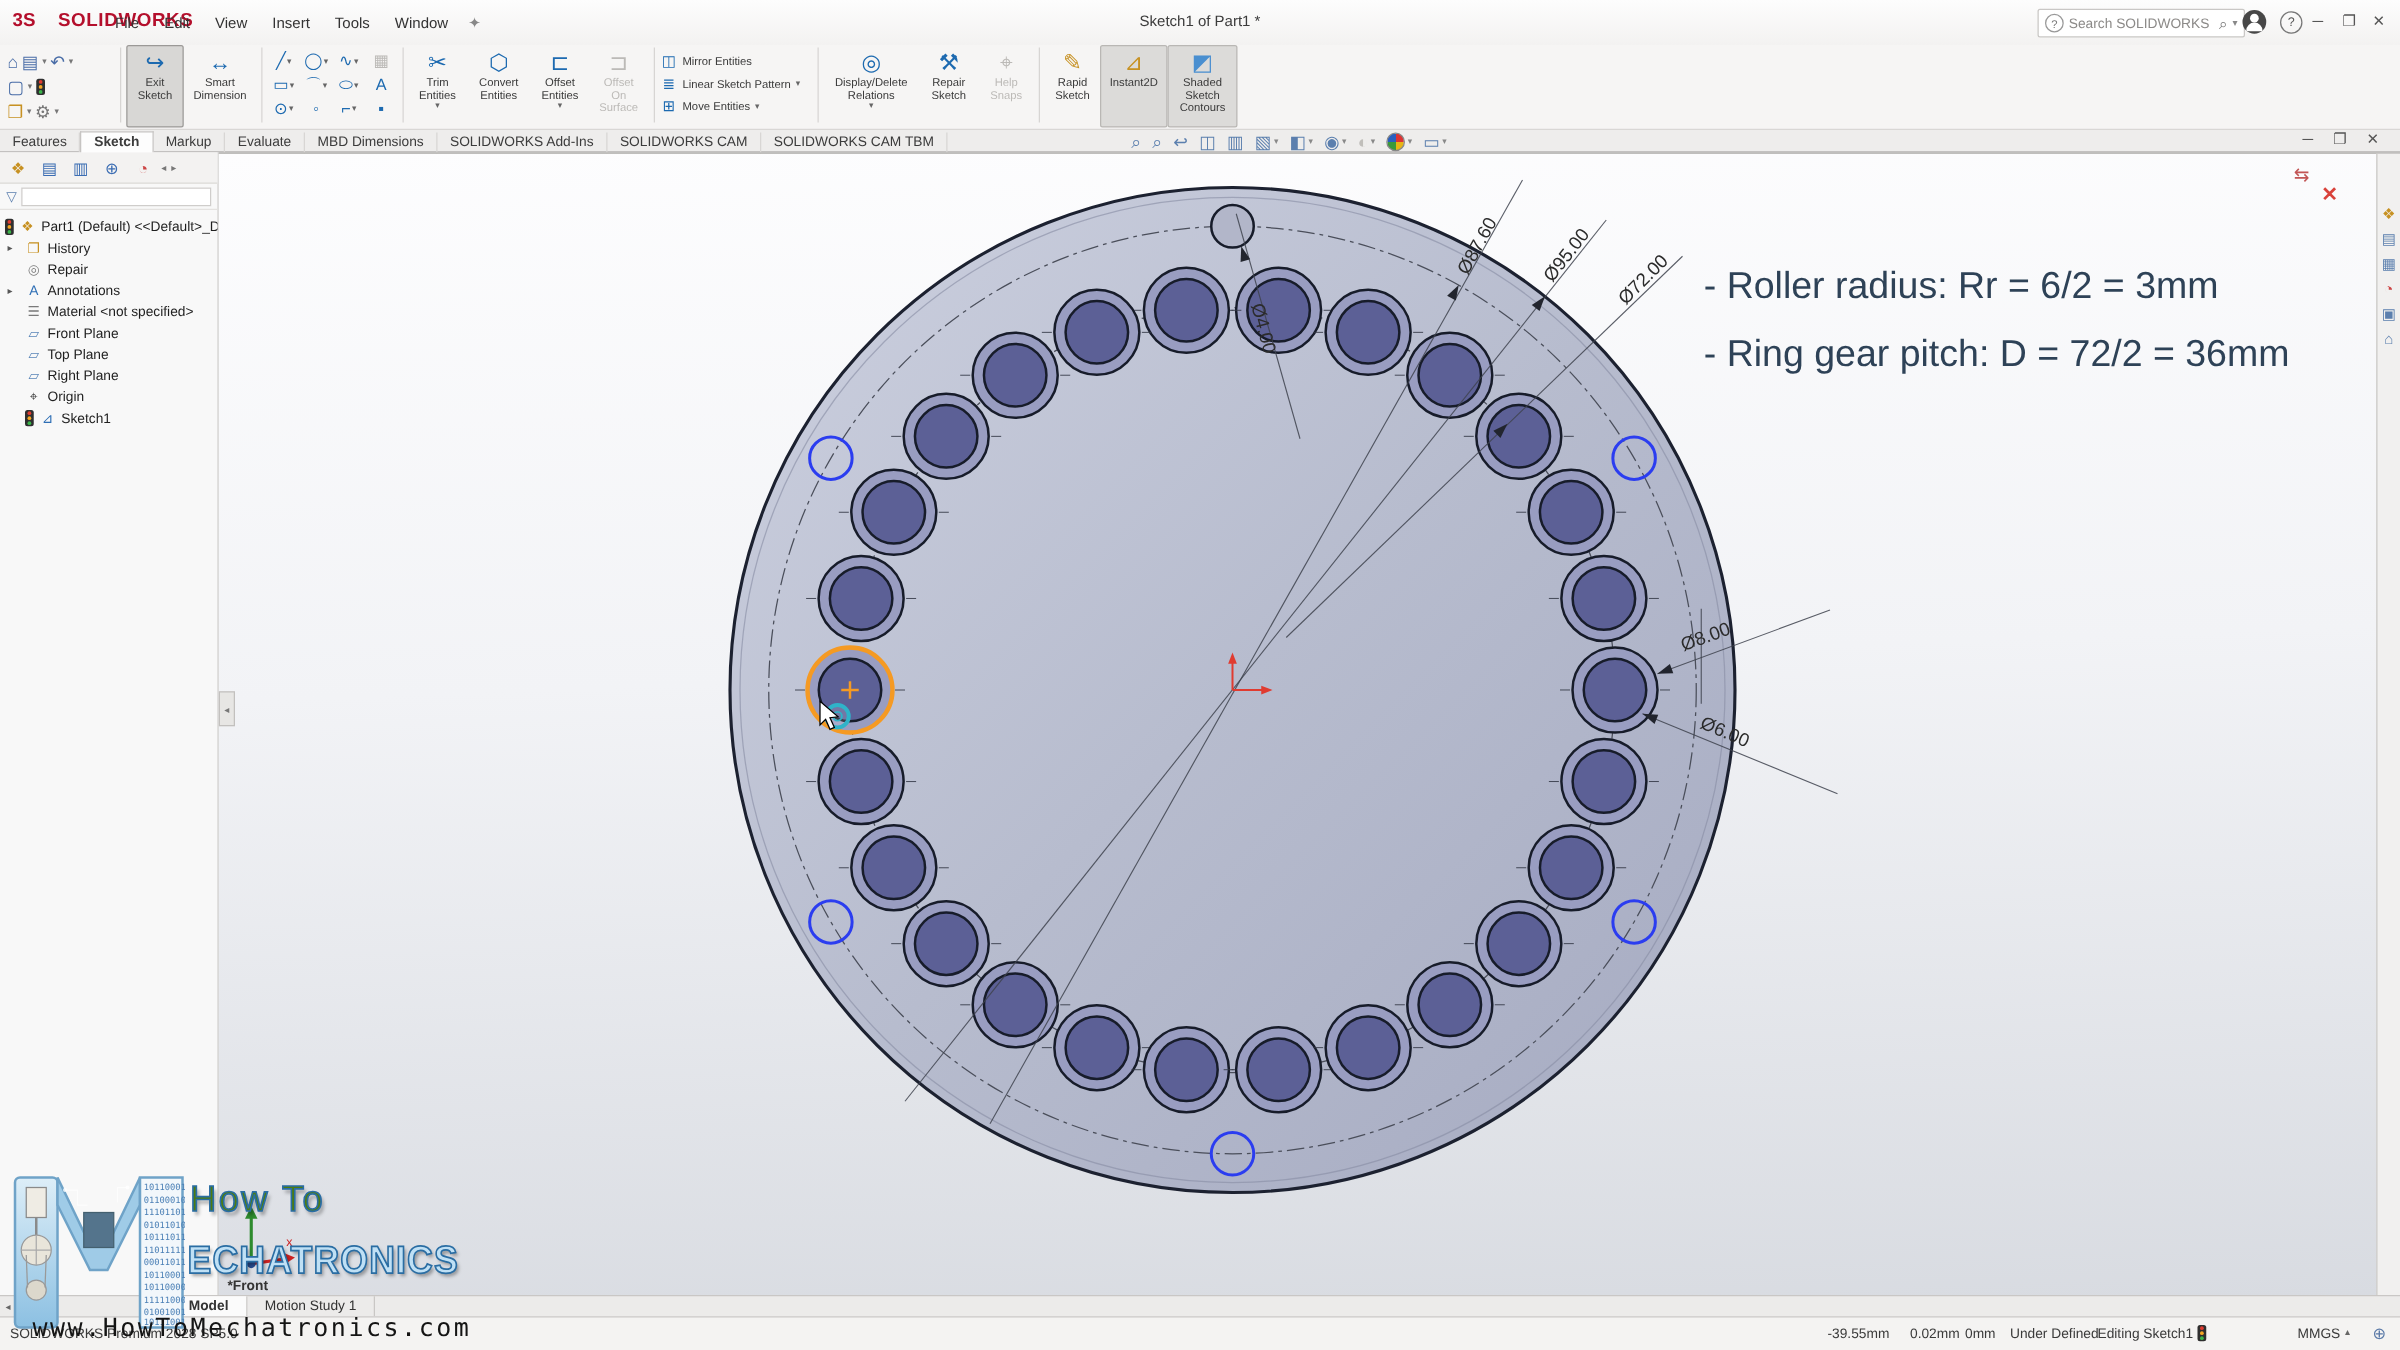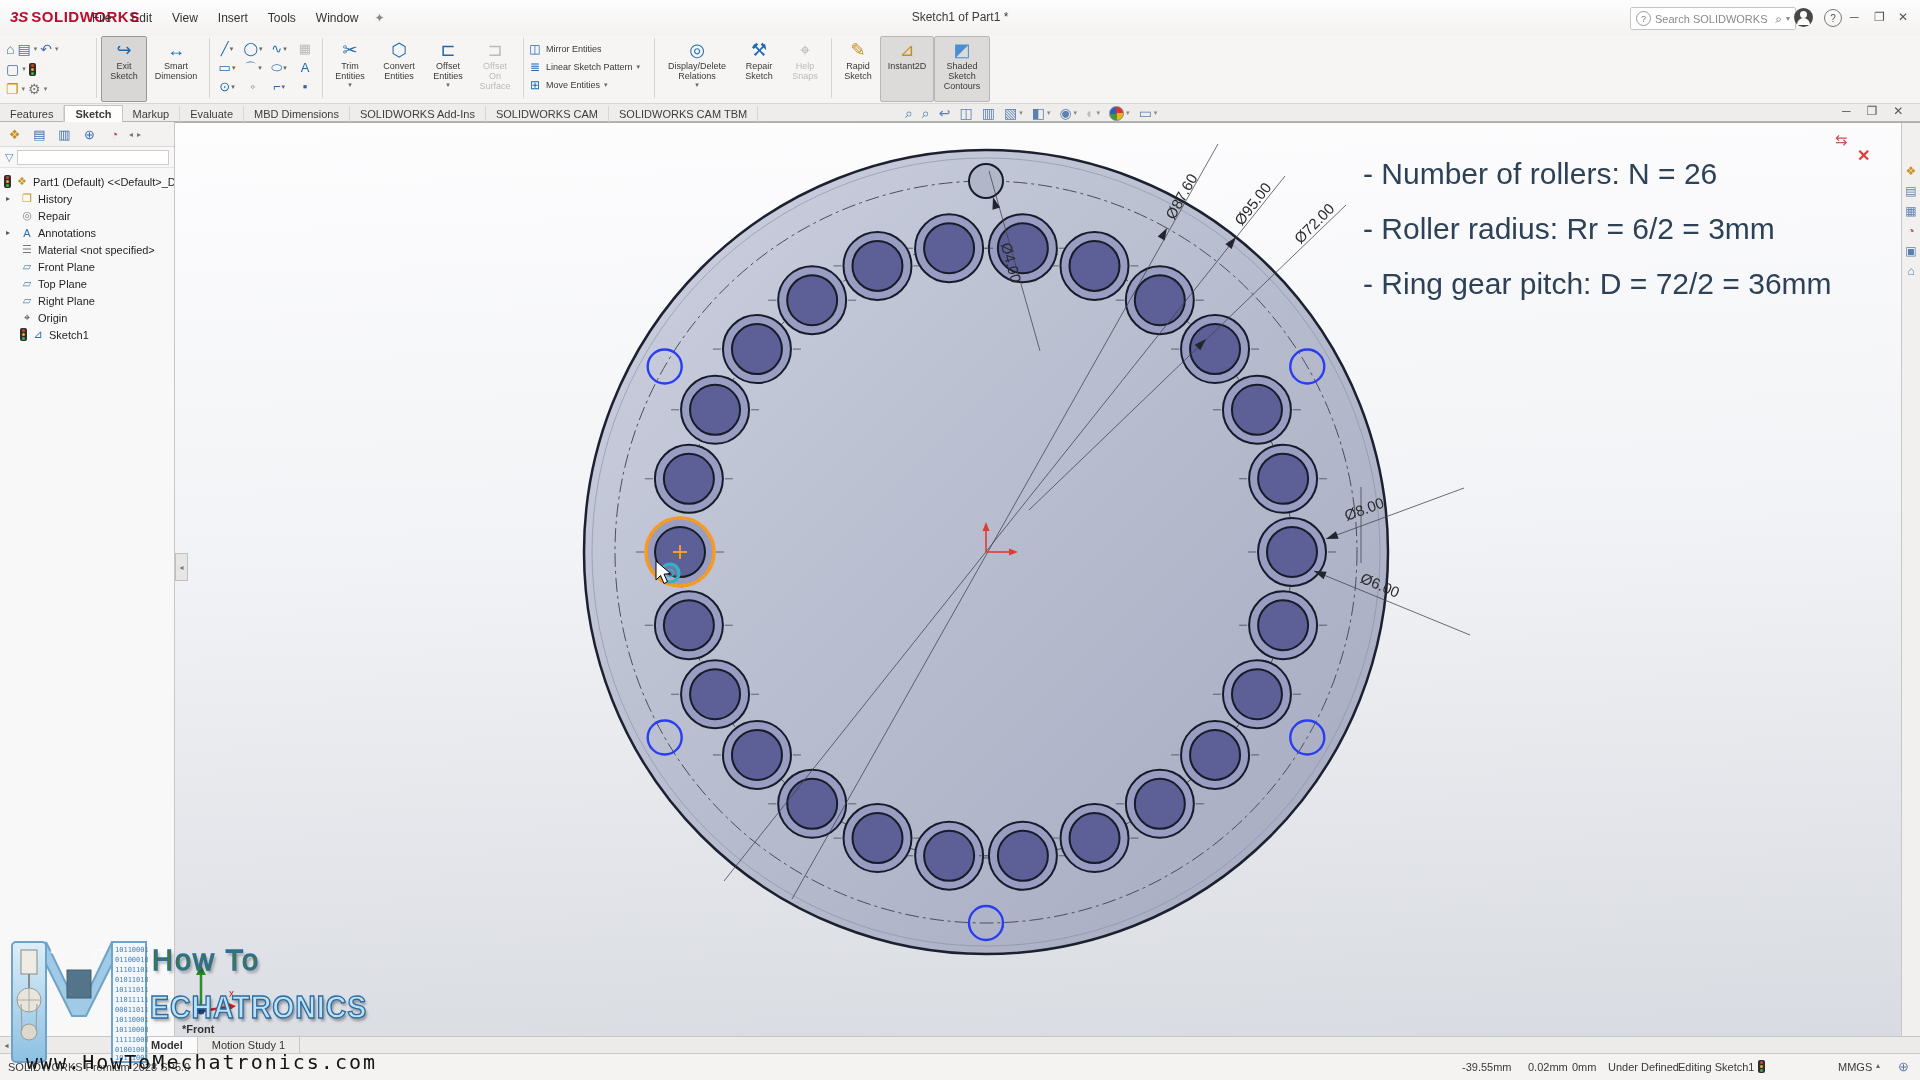--- a/index.html
+++ b/index.html
@@ -2,21 +2,21 @@
 <html><head>
 <meta charset="utf-8">
 <style>
   html,body{margin:0;padding:0}
   body{position:relative;width:1920px;height:1080px;overflow:hidden;background:#e9eaec;
        font-family:"Liberation Sans",sans-serif;user-select:none}
   
   #titlebar{position:absolute;left:0;top:0;width:1920px;height:36px;
     background:linear-gradient(#fdfdfd,#f3f2f1);border-bottom:1px solid #e0dedd}
   .brand{position:absolute;left:10px;top:8px;font-size:15px;color:#b40f2c;white-space:nowrap}
-  .brand .swirl{font-weight:bold;font-style:italic;margin-right:3px}
+  .brand .swirl{font-weight:bold;margin-right:18px}
   .brand .b1{font-weight:bold;letter-spacing:.5px}
   .brand .b2{font-weight:bold;letter-spacing:.5px}
   .menus{position:absolute;left:82px;top:0;height:36px;display:flex;align-items:center}
   .menu{padding:12px 10px;font-size:12px;color:#333;height:100%;display:flex;align-items:center}
   .pin{font-size:12px;color:#888;padding:0 6px}
   #doctitle{position:absolute;left:50%;top:10px;transform:translateX(-50%);font-size:12px;color:#3c3c3c}
   #searchbox{position:absolute;left:1630px;top:7px;width:154px;height:21px;background:#fff;
     border:1px solid #c9c7c5;border-radius:2px;display:flex;align-items:center;padding:0 5px;gap:4px}
   #searchbox .qmark{width:13px;height:13px;border:1px solid #999;border-radius:50%;font-size:9px;
     color:#777;display:flex;align-items:center;justify-content:center}
@@ -553,21 +553,20 @@
       <text x="0" y="0" font-size="15" fill="#2b2b2b" text-anchor="middle" font-family="Liberation Sans,sans-serif" transform="translate(1366,513) rotate(-20)">Ø8.00</text>
       <text x="0" y="0" font-size="15" fill="#2b2b2b" text-anchor="middle" font-family="Liberation Sans,sans-serif" transform="translate(1378,589) rotate(23)">Ø6.00</text>
       <line x1="986" y1="551" x2="1012" y2="551" stroke="#e03b30" stroke-width="1.6"></line>
       <polygon points="1018,551 1009,547.5 1009,554.5" fill="#e03b30"></polygon>
       <line x1="986" y1="551" x2="986" y2="527" stroke="#e03b30" stroke-width="1.6"></line>
       <polygon points="986,521 982.5,530 989.5,530" fill="#e03b30"></polygon>
       <circle cx="670" cy="572" r="9" fill="rgba(255,255,255,.15)" stroke="#2fb3c9" stroke-width="3.2"></circle>
       <circle cx="670" cy="572" r="3.5" fill="none" stroke="#2fb3c9" stroke-width="1.5"></circle>
       <path d="M656,560 l0,19 l4.5,-4.5 l3.5,8 l3.5,-1.6 l-3.5,-7.7 l6.5,-0.7 Z" fill="#fff" stroke="#000" stroke-width="1"></path>
     </svg>
-  <div class="anno" style="top:34px">- Number of rollers: N = 26</div>
   <div class="anno" style="top:89px">- Roller radius: Rr = 6/2 = 3mm</div>
   <div class="anno" style="top:144px">- Ring gear pitch: D = 72/2 = 36mm</div>
   <div id="confcorner">
     <span class="ret">⇆</span>
     <span class="cx">✕</span>
   </div>
   <div id="tstrip">
       <span class="tpic" style="color: rgb(199, 145, 34);">❖</span>
       <span class="tpic" style="color: rgb(91, 127, 174);">▤</span>
       <span class="tpic" style="color: rgb(91, 127, 174);">▦</span>

